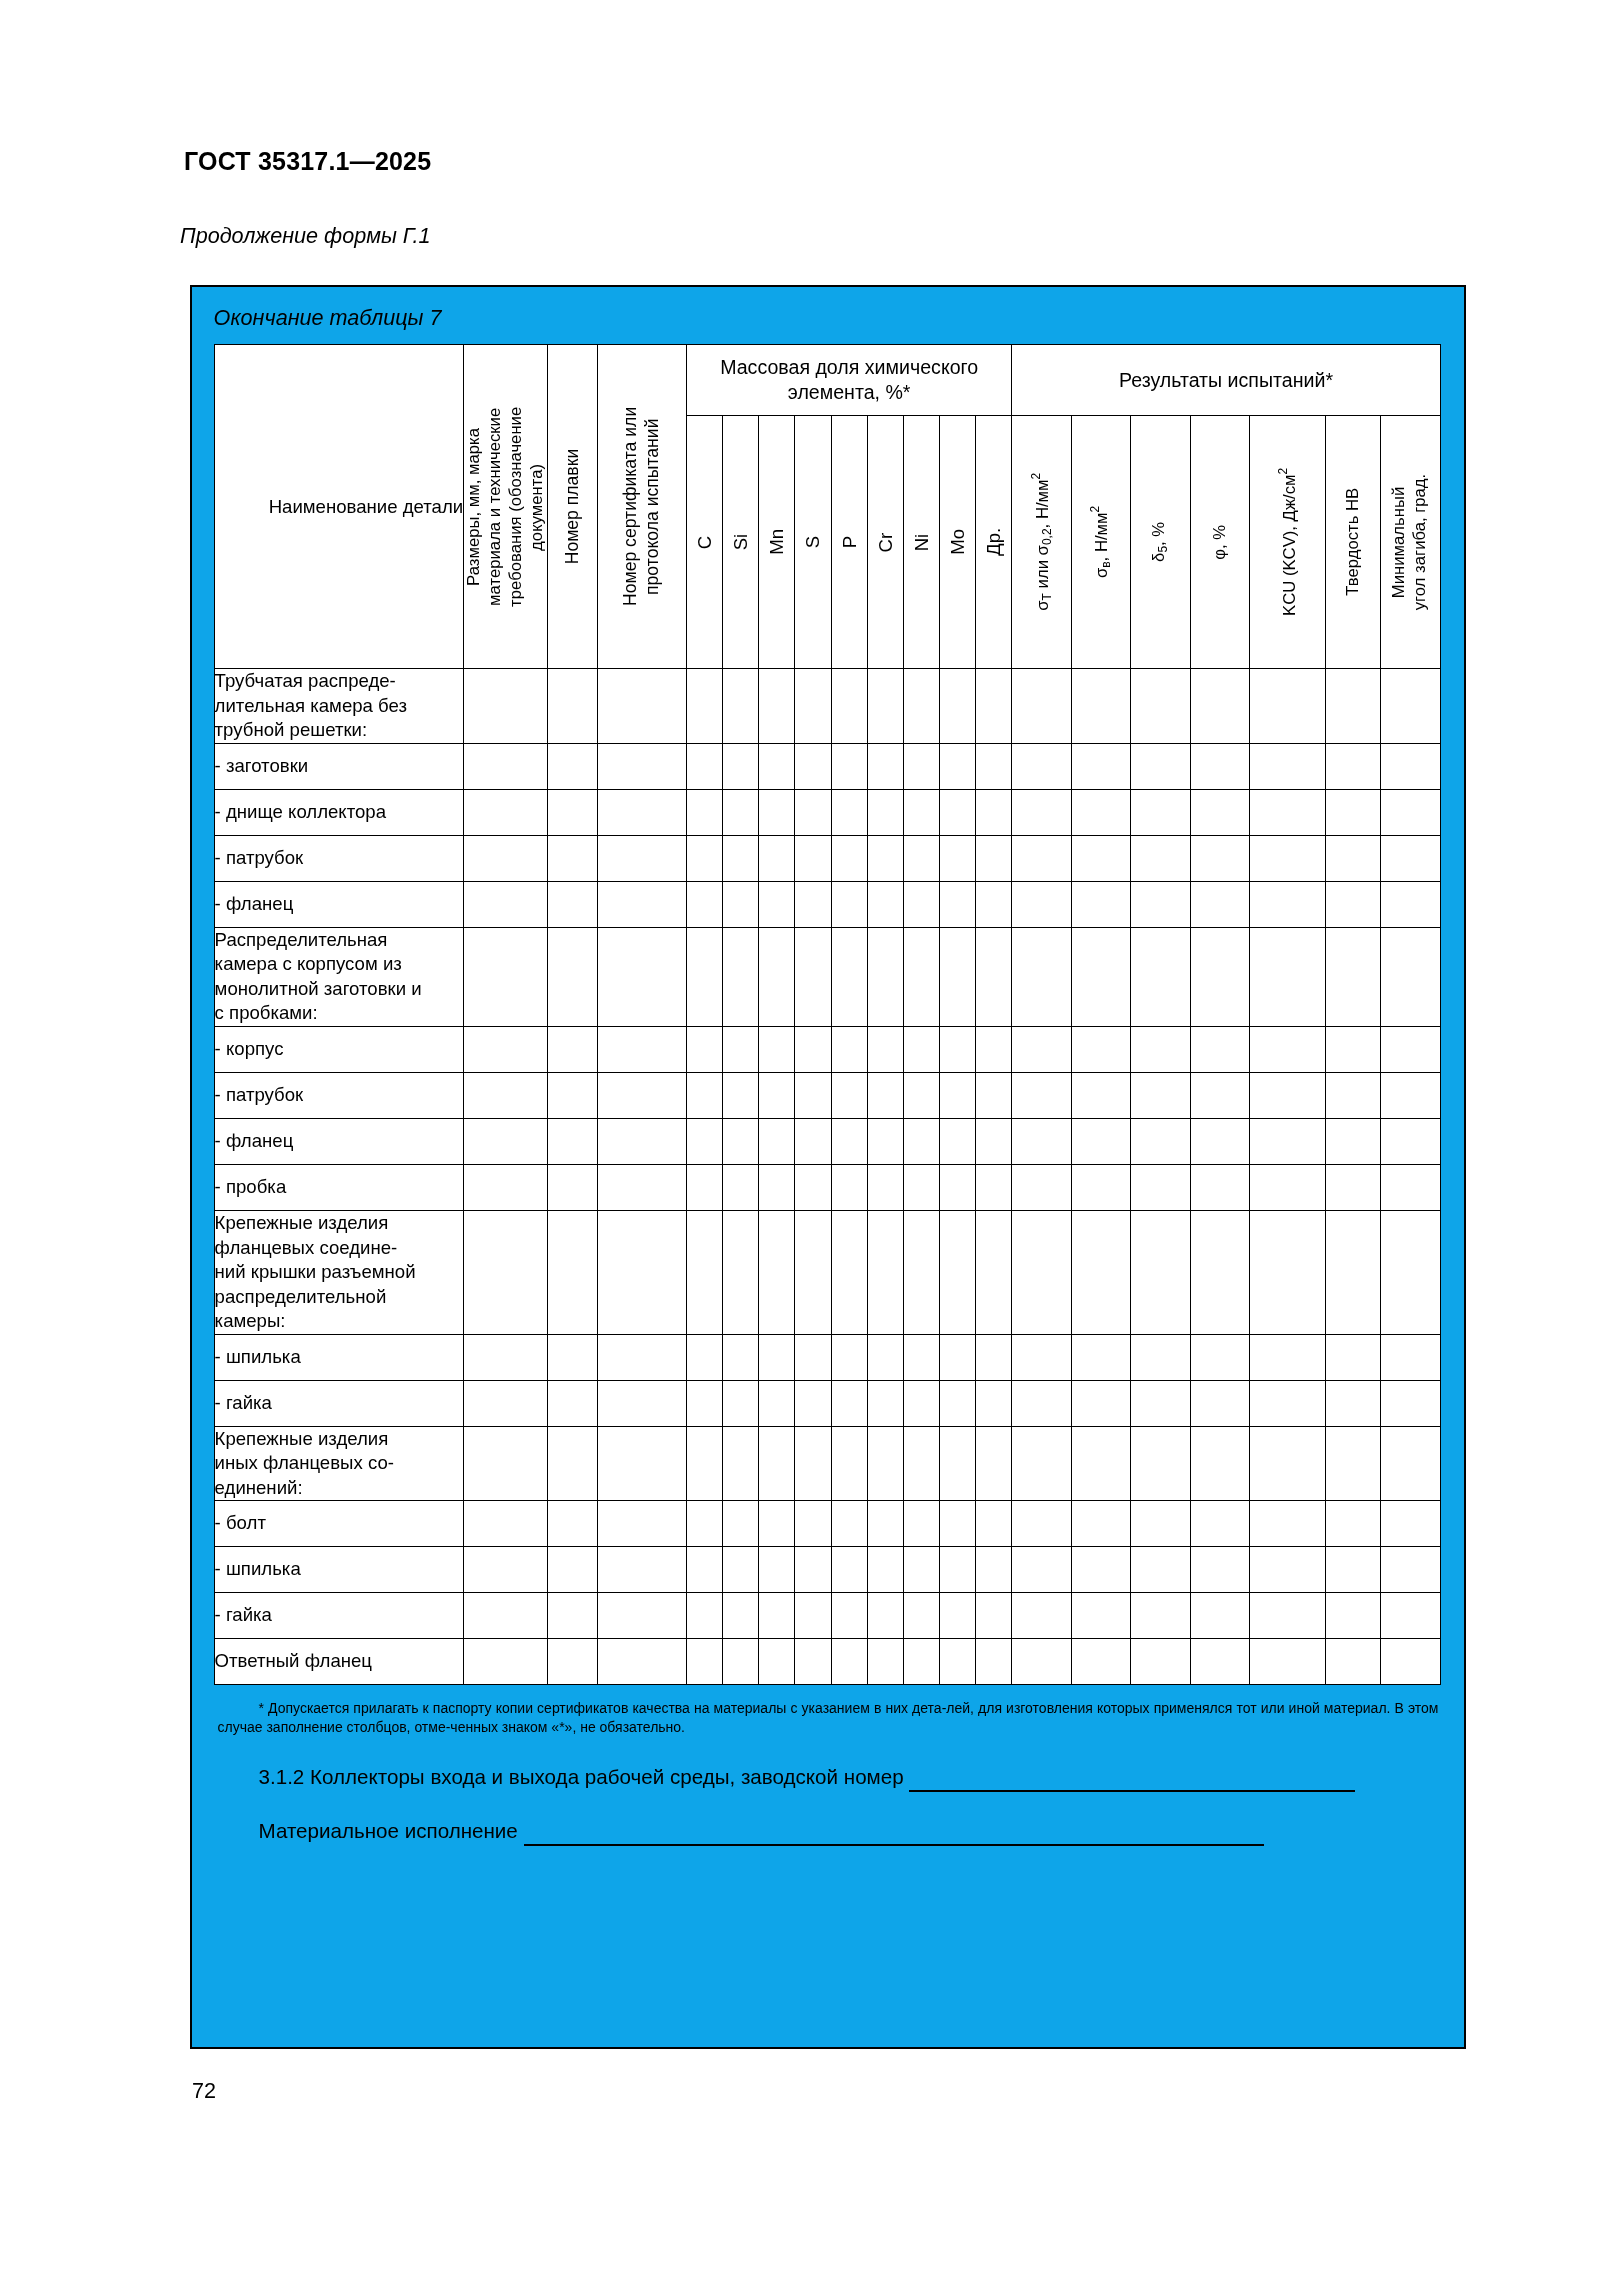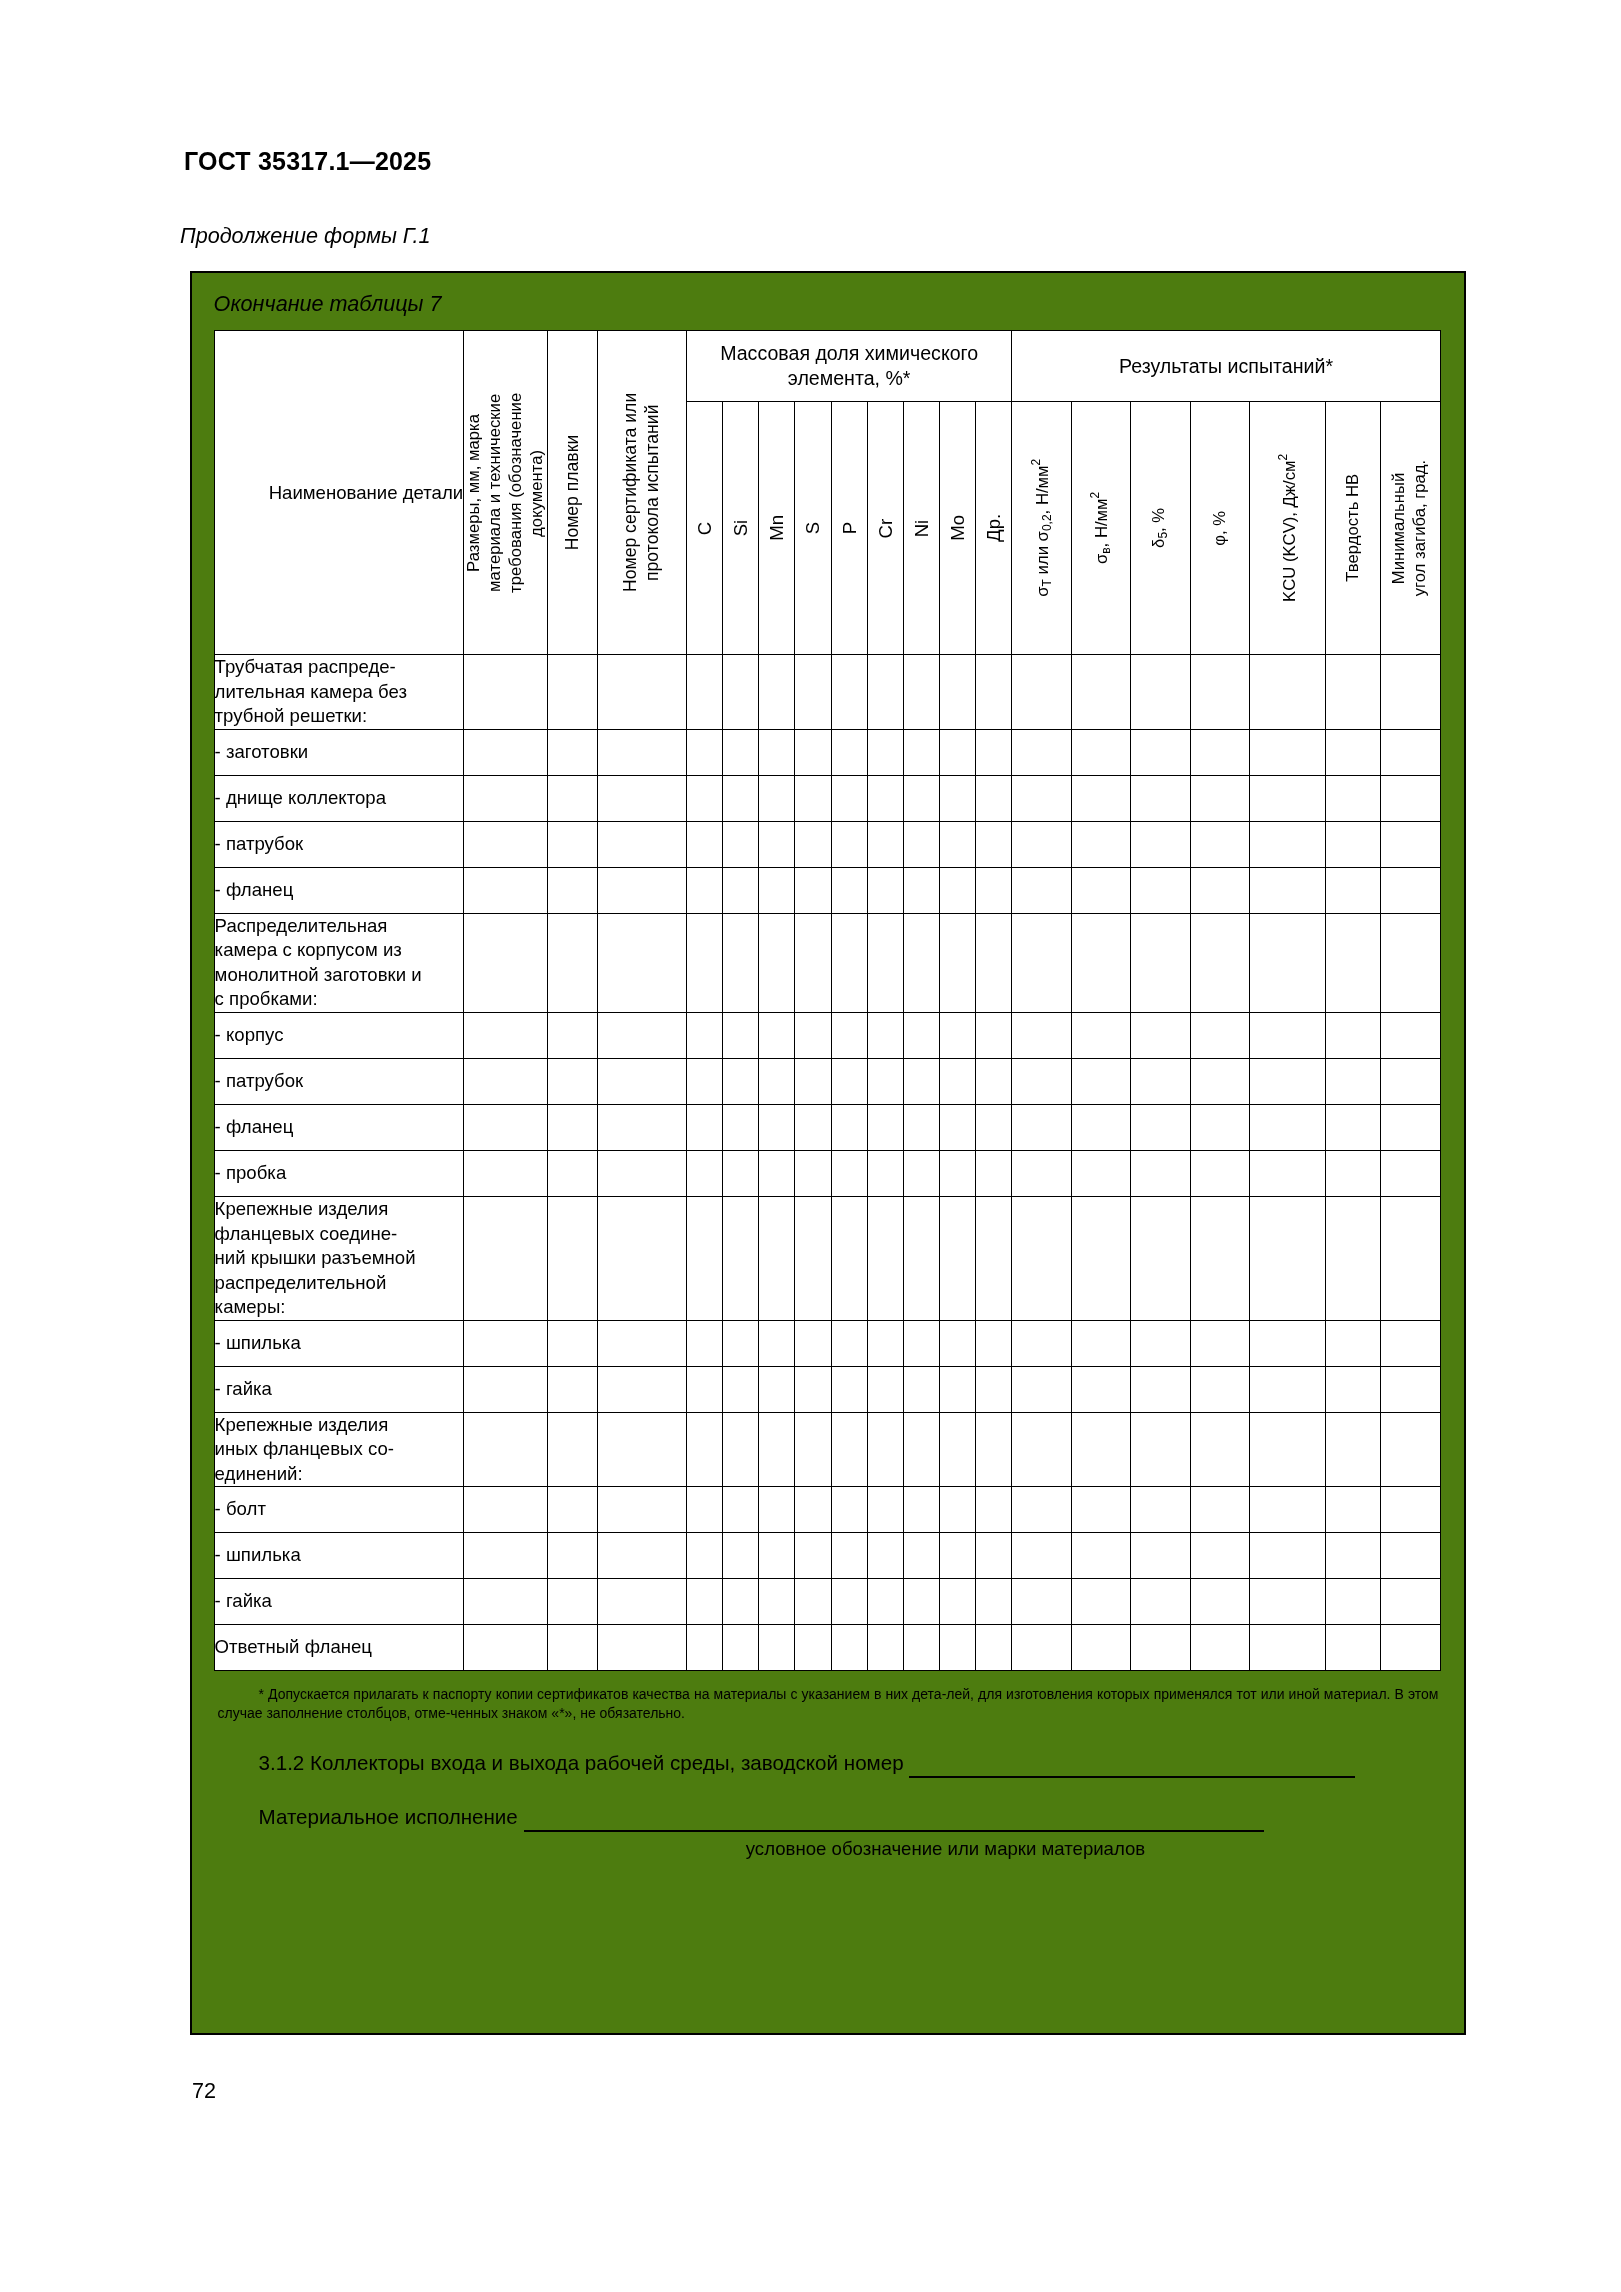--- a/index.html
+++ b/index.html
@@ -31,24 +31,24 @@
   .form-cont {
     position: absolute;
     left: 180px; top: 223px;
     font-size: 21.6px;
     font-style: italic;
   }
 
   
   .frame {
     position: absolute;
-    left: 190px; top: 271px;
+    left: 190px; top: 285px;
     width: 1276px; height: 1764px;
     border: 2.9px solid #000;
-    background: #4d7c0f;
+    background: #0ea5e9;
   }
   .tbl-caption {
     font-size: 21.6px;
     font-style: italic;
     padding: 17.6px 0 13.7px 21.6px;
   }
 
   
   table.grid {
     border-collapse: collapse;
@@ -711,20 +711,19 @@
     <div class="footnote"><span class="ind"></span><span>* Допускается прилагать к паспорту копии сертификатов качества на материалы с указанием в них дета-лей, для изготовления которых применялся тот или иной материал. В этом случае заполнение столбцов, отме-ченных знаком «*», не обязательно.</span></div>
 
     <div class="para">
       <span class="ind"></span><span>3.1.2 Коллекторы входа и выхода рабочей среды, заводской номер</span>
       <span class="rule r1"></span>
     </div>
 
     <div class="para">
       <span class="ind"></span><span>Материальное исполнение</span>
       <span class="rule r2"></span>
-      <div class="sublabel">условное обозначение или марки материалов</div>
     </div>
 
   </div>
 
   <div class="pageno">72</div>
 </div>
 
 
 </body></html>

